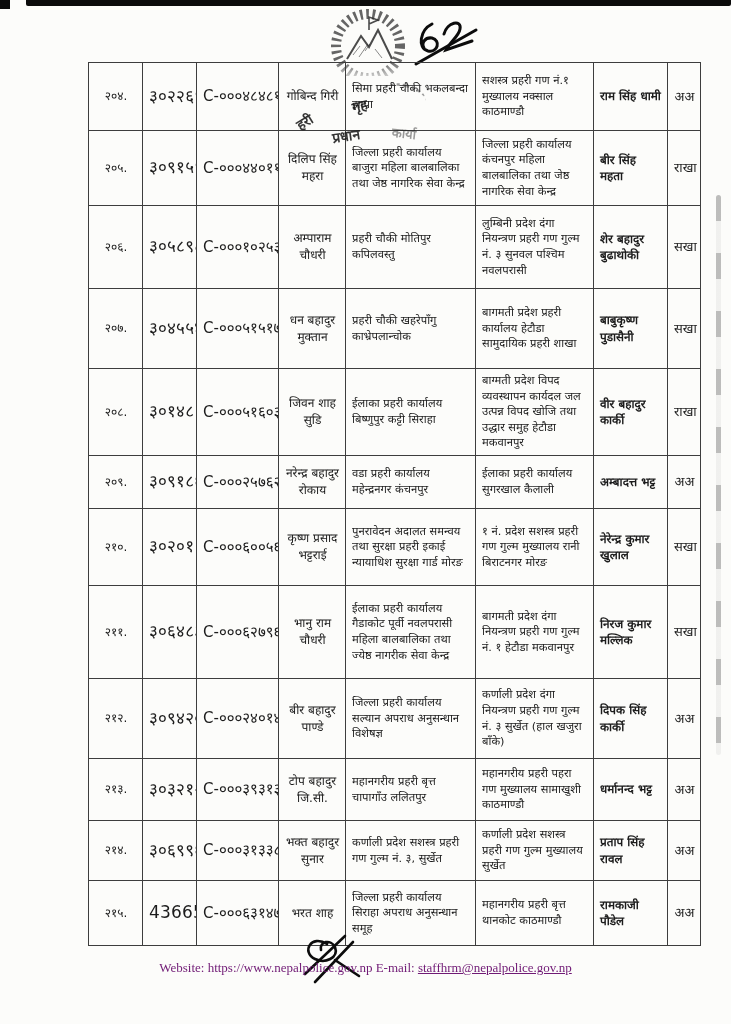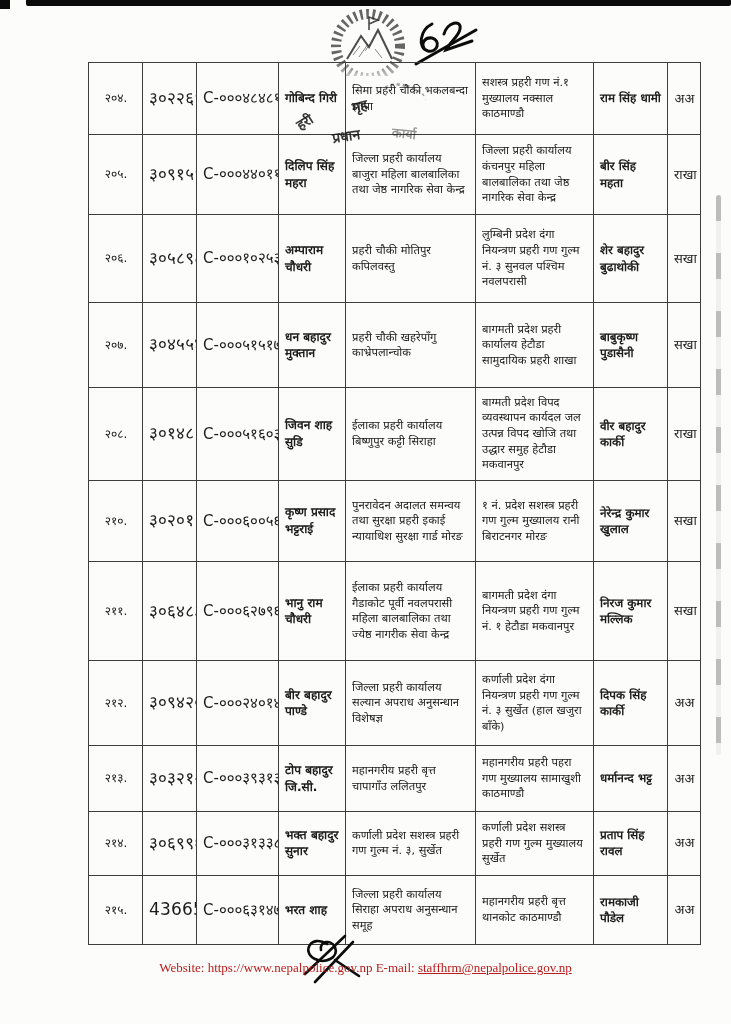--- a/index.html
+++ b/index.html
@@ -33,35 +33,35 @@
   table.main td{
     border:1.4px solid #3d3d3d;
     padding:3px 5px 3px 6px;
     vertical-align:middle;
     overflow:hidden;
     color:#1c1c1c;
   }
   td.c-sn{text-align:center;font-size:12px;margin-top:28px;}
   td.c-reg{text-align:center;font-size:17px;letter-spacing:.2px;}
   td.c-code{text-align:center;font-size:15px;}
-  td.c-name{font-weight:bold;font-size:12px;}
+  td.c-name{font-weight:normal;font-size:12px;text-align:center;}
   td.c-from,td.c-to{font-size:11.3px;}
   td.c-rec{font-size:11.8px;font-weight:bold;}
   td.c-status{text-align:center;font-size:13px;padding:3px 1px;}
   
   .stamp{position:absolute;color:rgba(25,25,25,.88);font-weight:bold;pointer-events:none;}
   .stamp-grha{left:352px;top:96px;font-size:14px;transform:rotate(-14deg);}
   .stamp-hari{left:296px;top:112px;font-size:14px;transform:rotate(-32deg);}
   .stamp-pradhan{left:332px;top:126px;font-size:14px;transform:rotate(-8deg);}
   .stamp-karya{left:392px;top:124px;font-size:13px;transform:rotate(6deg);opacity:.5;}
   .stamp-arc{position:absolute;left:382px;top:84px;width:44px;height:20px;border-top:3px dotted rgba(40,40,40,.45);border-radius:50%;transform:rotate(14deg);}
   
   .footer{
     position:absolute;left:0;top:960px;width:100%;text-align:center;
-    font-family:"Liberation Serif", serif;font-size:13px;color:#b91c1c;
+    font-family:"Liberation Serif", serif;font-size:13px;color:#701a75;
   }
   .footer .email{text-decoration:underline;}
 </style>
 </head>
 <body>
 
 <div class="scan-bar-top"></div>
 <div class="scan-corner"></div>
 <div class="scan-streak-right"></div>
 
@@ -142,20 +142,30 @@
       <tr style="height: 87px;">
     <td class="c-sn">२०८.</td>
     <td class="c-reg">३०१४८१</td>
     <td class="c-code">C-०००५१६०३</td>
     <td class="c-name">जिवन शाह सुडि</td>
     <td class="c-from">ईलाका प्रहरी कार्यालय बिष्णुपुर कट्टी सिराहा</td>
     <td class="c-to">बाग्मती प्रदेश विपद व्यवस्थापन कार्यदल जल उत्पन्न विपद खोजि तथा उद्धार समुह हेटौडा मकवानपुर</td>
     <td class="c-rec">वीर बहादुर कार्की</td>
     <td class="c-status">राखा</td>
   </tr>
+      <tr style="height: 53px;">
+    <td class="c-sn">२०९.</td>
+    <td class="c-reg">३०९१८६</td>
+    <td class="c-code">C-०००२५७६२</td>
+    <td class="c-name">नरेन्द्र बहादुर रोकाय</td>
+    <td class="c-from">वडा प्रहरी कार्यालय महेन्द्रनगर कंचनपुर</td>
+    <td class="c-to">ईलाका प्रहरी कार्यालय सुगरखाल कैलाली</td>
+    <td class="c-rec">अम्बादत्त भट्ट</td>
+    <td class="c-status">अअ</td>
+  </tr>
       <tr style="height: 77px;">
     <td class="c-sn">२१०.</td>
     <td class="c-reg">३०२०११</td>
     <td class="c-code">C-०००६००५६</td>
     <td class="c-name">कृष्ण प्रसाद भट्टराई</td>
     <td class="c-from">पुनरावेदन अदालत समन्वय तथा सुरक्षा प्रहरी इकाई न्यायाधिश सुरक्षा गार्ड मोरङ</td>
     <td class="c-to">१ नं. प्रदेश सशस्त्र प्रहरी गण गुल्म मुख्यालय रानी बिराटनगर मोरङ</td>
     <td class="c-rec">नेरेन्द्र कुमार खुलाल</td>
     <td class="c-status">सखा</td>
   </tr>

